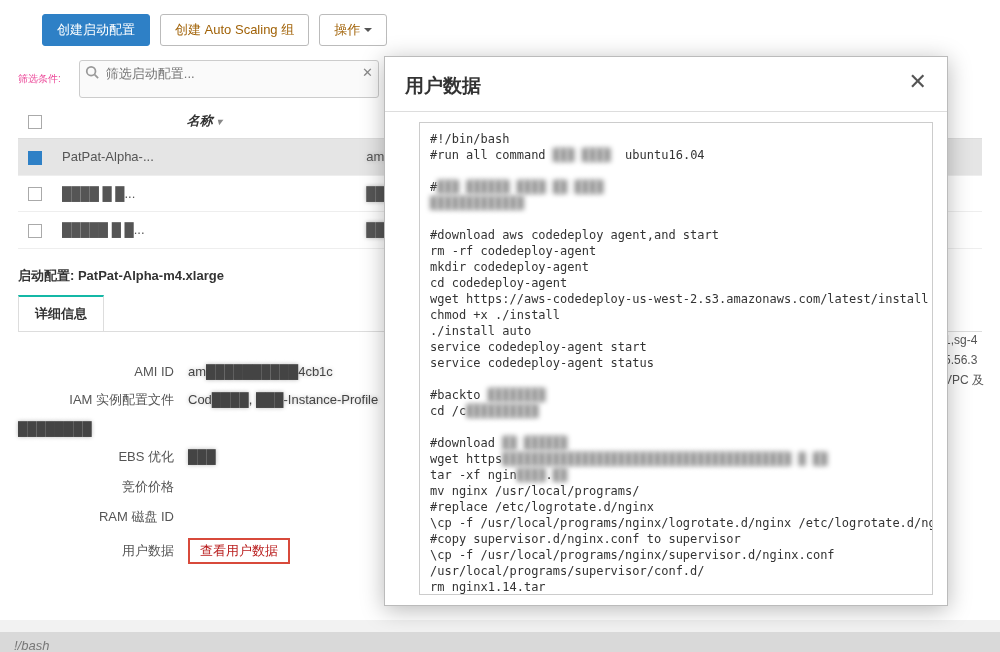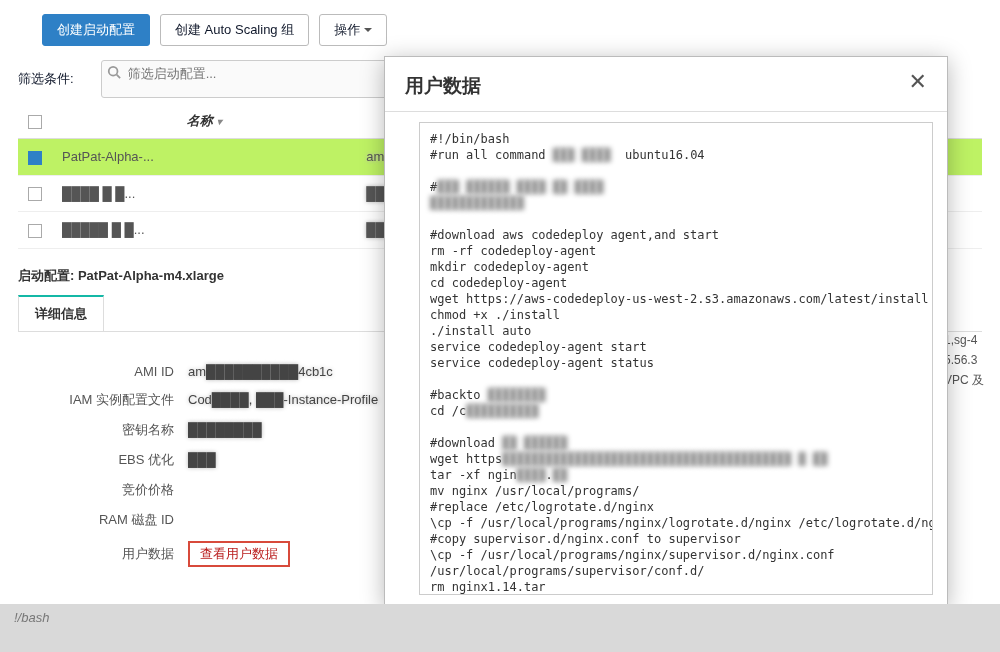--- a/index.html
+++ b/index.html
@@ -7,41 +7,41 @@
     font-family: "Helvetica Neue", Arial, "PingFang SC", "Microsoft YaHei", sans-serif;
     font-size: 13px; color: #333; background: #f2f2f2;
     width: 1000px; height: 652px; overflow: hidden; position: relative;
   }
 
   .page { background: #fff; padding: 14px 18px; height: 620px; }
 
   
   .btn-row { display: flex; gap: 10px; margin-bottom: 14px; align-items: center; padding-left: 24px; }
   .btn { padding: 6px 14px; border: 1px solid #bbb; border-radius: 3px;
-         background: #fff; color: #0f172a; cursor: pointer; font-size: 13px;
+         background: #fff; color: #a16207; cursor: pointer; font-size: 13px;
          display: inline-flex; align-items: center; gap: 4px; }
   .btn.primary { background: #2e80c6; border-color: #2e80c6; color: #fff; }
   .caret { border: 4px solid transparent; border-top-color: #555; margin-top: 4px; }
 
   
   .filter-row { display: flex; align-items: center; gap: 6px; margin-bottom: 6px; }
-  .filter-label { color: #0f172a; font-size: 13px; margin-right: 21px; }
+  .filter-label { color: #ec4899; font-size: 10px; margin-right: 12px; }
   .search-wrap { position: relative; flex: 1; max-width: 300px; }
   .search-wrap input { width: 100%; padding: 5px 28px 16px 26px; border: 1px solid #ccc;
                        border-radius: 3px; font-size: 13px; color: #888; background: #fafafa; }
   .search-wrap .mag { position: absolute; left: 6px; top: 5px; color: #999; }
   .search-wrap .clr { position: absolute; right: 6px; top: 5px; color: #888; cursor: pointer; }
 
   
   table.list { width: 100%; border-collapse: collapse; margin-top: 4px; }
   table.list thead th { text-align: center; font-weight: bold; font-size: 13px;
                         padding: 8px 10px; border-bottom: 1px solid #ddd; color: #333; font-style: italic; }
   table.list thead th .sort { color: #888; font-size: 10px; margin-left: 4px; }
   table.list tbody td { padding: 10px; border-bottom: 1px solid #eee; color: #555; font-size: 13px; }
-  table.list tbody tr.selected td { background: #bef264; }
+  table.list tbody tr.selected td { background: #e5e5e5; }
   .chk { width: 14px; height: 14px; border: 1px solid #aaa; display: inline-block;
          background: #fff; vertical-align: middle; }
   tr.selected .chk { background: #2e80c6; border-color: #2e80c6; }
   .blur { color: #bdbdbd; text-shadow: 0 0 4px #bbb; }
 
   
   .sel-caption { font-weight: bold; margin: 18px 0 10px; color: #333; }
   .tabs { border-bottom: 1px solid #ddd; display: flex; }
   .tab { padding: 8px 16px; border: 1px solid #ddd; border-bottom: none; background: #fff;
          color: #3f7fbf; font-size: 13px; cursor: pointer; }
@@ -73,21 +73,21 @@
             font-family: Menlo, Consolas, monospace; font-size: 12px; line-height: 16px;
             color: #333; padding: 8px 10px; white-space: pre; position: relative; }
   .ud-box .blurspan { color: transparent; text-shadow: 0 0 5px #999; }
 
   
   .ud-box::-webkit-scrollbar { width: 12px; height: 12px; }
   .ud-box::-webkit-scrollbar-track { background: #eee; }
   .ud-box::-webkit-scrollbar-thumb { background: #c6c6c6; }
 
   
-  .bottom-strip { position: absolute; left: 0; right: 0; bottom: 0; height: 48px;
+  .bottom-strip { position: absolute; left: 0; right: 0; bottom: 0; height: 20px;
                   background: #d9d9d9; color: #777; font-style: italic; padding: 6px 14px; }
 </style>
 </head>
 <body>
 
 <div class="page">
 
   <div class="btn-row">
     <button class="btn primary">创建启动配置</button>
     <button class="btn">创建 Auto Scaling 组</button>
@@ -160,21 +160,20 @@
   <div class="detail-grid">
     <div class="detail-row">
       <div class="lbl">AMI ID</div>
       <div class="val blur">am██████████4cb1c</div>
     </div>
     <div class="detail-row">
       <div class="lbl">IAM 实例配置文件</div>
       <div class="val blur">Cod████, ███-Instance-Profile</div>
     </div>
     <div class="detail-row">
-      <div class="lbl">密钥名称</div>
       <div class="val blur">████████</div>
     </div>
     <div class="detail-row">
       <div class="lbl">EBS 优化</div>
       <div class="val blur">███</div>
     </div>
     <div class="detail-row">
       <div class="lbl">竞价价格</div>
       <div class="val"></div>
     </div>

